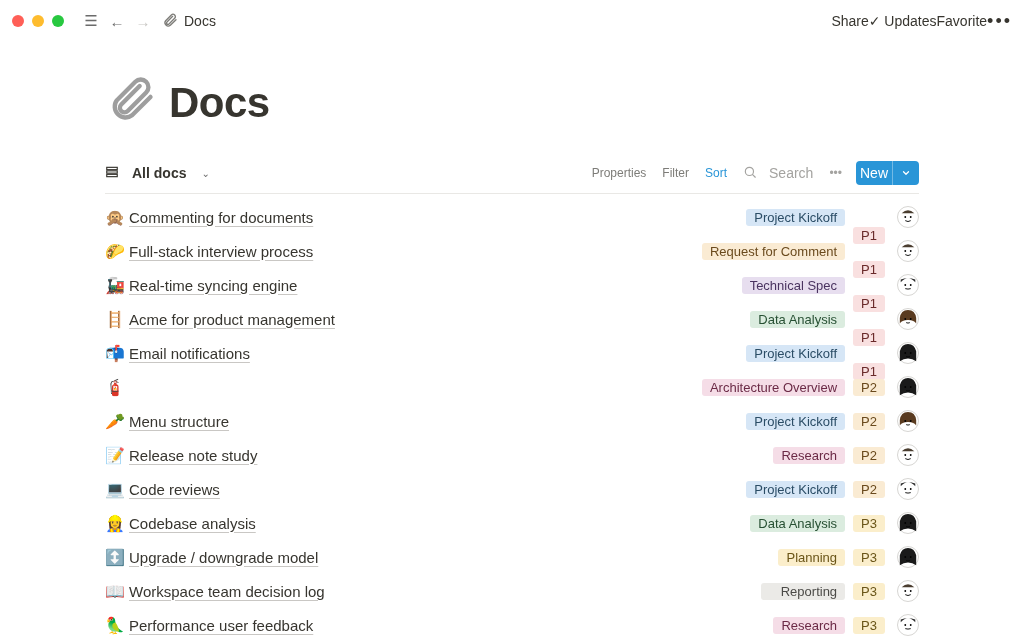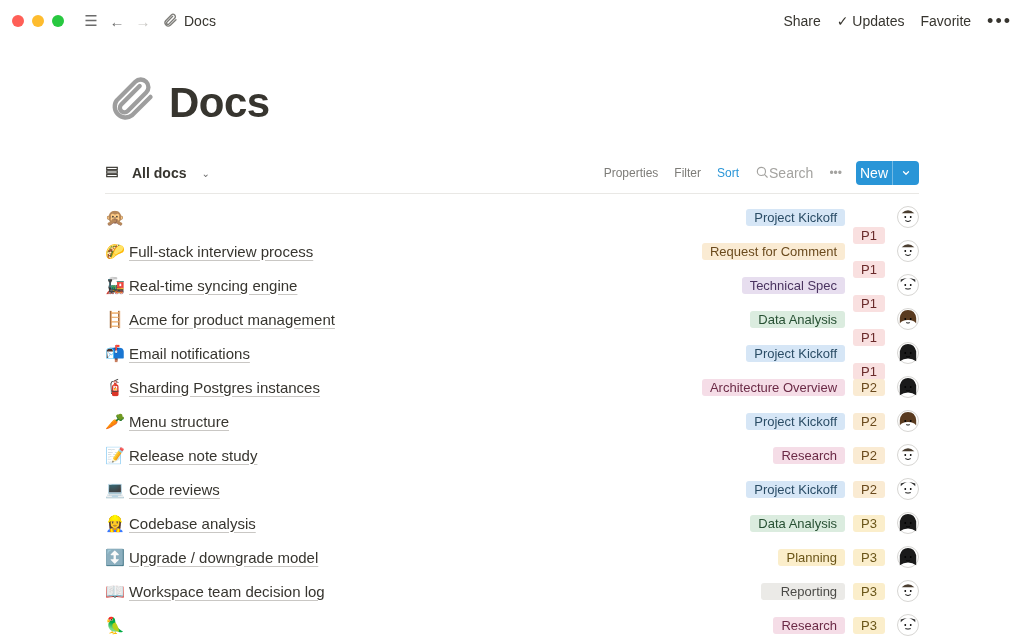--- a/index.html
+++ b/index.html
@@ -30,42 +30,42 @@
     display: inline-flex; align-items: center; justify-content: center;
     color: #6b6b6b; border-radius: 4px; cursor: pointer;
     font-size: 15px;
   }
   .ico-btn.dim { color: #c9c7c4; }
   .crumb {
     display: flex; align-items: center; gap: 6px;
     margin-left: 6px; font-size: 14px; color: #37352f;
   }
   .topbar .spacer { flex: 1; }
-  .top-actions { display: flex; align-items: center; gap: 16px; font-size: 14px; }
+  .top-actions { display: flex; align-items: center; font-size: 14px; }
   .top-actions .lbl { color: #37352f; cursor: pointer; }
   .dots { font-size: 18px; letter-spacing: 2px; color: #37352f; cursor: pointer; }
 
   
   .page { padding: 30px 105px 0 105px; }
   .title-row { display: flex; align-items: center; gap: 12px; margin-bottom: 28px; }
   .title-row .big-icon { font-size: 56px; line-height: 1; }
   .title-row h1 { font-size: 42px; font-weight: 700; letter-spacing: -0.5px; }
 
   
   .db-toolbar {
     display: flex; align-items: center;
     font-size: 14px; color: #37352f;
     padding-bottom: 8px;
   }
   .view-chip { display: flex; align-items: center; gap: 13px; font-weight: 500; cursor: pointer; }
   .view-chip .chev { font-size: 10px; color: #6b6b6b; margin-left: 2px; }
   .db-toolbar .spacer { flex: 1; }
   .tool-lbl { color: #7d7c78; margin-left: 16px; cursor: pointer; font-size: 12px; }
   .tool-lbl.active { color: #2995d7; }
-  .search-wrap { display: flex; align-items: center; gap: 0; color: #a4a3a0; margin-left: 16px; cursor: pointer; }
+  .search-wrap { display: flex; align-items: center; gap: 12px; color: #a4a3a0; margin-left: 16px; cursor: pointer; }
   .new-btn {
     display: flex; align-items: stretch; margin-left: 14px;
     background: #2995d7; color: #fff; border-radius: 4px; overflow: hidden;
     font-size: 14px; cursor: pointer;
   }
   .new-btn .nb-label { padding: 4px 4px; font-weight: 500; }
   .new-btn .nb-caret { padding: 4px 8px; border-left: 1px solid rgba(255,255,255,.35); display:flex; align-items:center;}
   .hr { height: 1px; background: #e9e8e5; margin-bottom: 6px; }
 
   
@@ -177,20 +177,21 @@
             <polyline points="6 9 12 15 18 9"></polyline>
           </svg>
       </span>
     </div>
   </div>
   <div class="hr"></div>
 
   <div class="rows" id="rows">
       <div class="row">
         <span class="emoji">🙊</span>
+        <span class="title">Commenting for documents</span>
         <span class="grow"></span>
         <span class="pill blue">Project Kickoff</span>
         <span class="pill red">P1</span>
         <span class="avatar">
           <svg viewBox="0 0 22 22">
             <use href="#face-m1"></use>
           </svg>
         </span>
       </div>
       <div class="row">
@@ -236,21 +237,20 @@
         <span class="pill blue">Project Kickoff</span>
         <span class="pill red">P1</span>
         <span class="avatar">
           <svg viewBox="0 0 22 22">
             <use href="#face-f2"></use>
           </svg>
         </span>
       </div>
       <div class="row">
         <span class="emoji">🧯</span>
-        <span class="title">Sharding Postgres instances</span>
         <span class="grow"></span>
         <span class="pill pink">Architecture Overview</span>
         <span class="pill orange">P2</span>
         <span class="avatar">
           <svg viewBox="0 0 22 22">
             <use href="#face-f2"></use>
           </svg>
         </span>
       </div>
       <div class="row">
@@ -320,20 +320,21 @@
         <span class="pill gray">Reporting</span>
         <span class="pill yellow">P3</span>
         <span class="avatar">
           <svg viewBox="0 0 22 22">
             <use href="#face-m1"></use>
           </svg>
         </span>
       </div>
       <div class="row">
         <span class="emoji">🦜</span>
+        <span class="title">Performance user feedback</span>
         <span class="grow"></span>
         <span class="pill pink">Research</span>
         <span class="pill yellow">P3</span>
         <span class="avatar">
           <svg viewBox="0 0 22 22">
             <use href="#face-m2"></use>
           </svg>
         </span>
       </div>
     </div>

